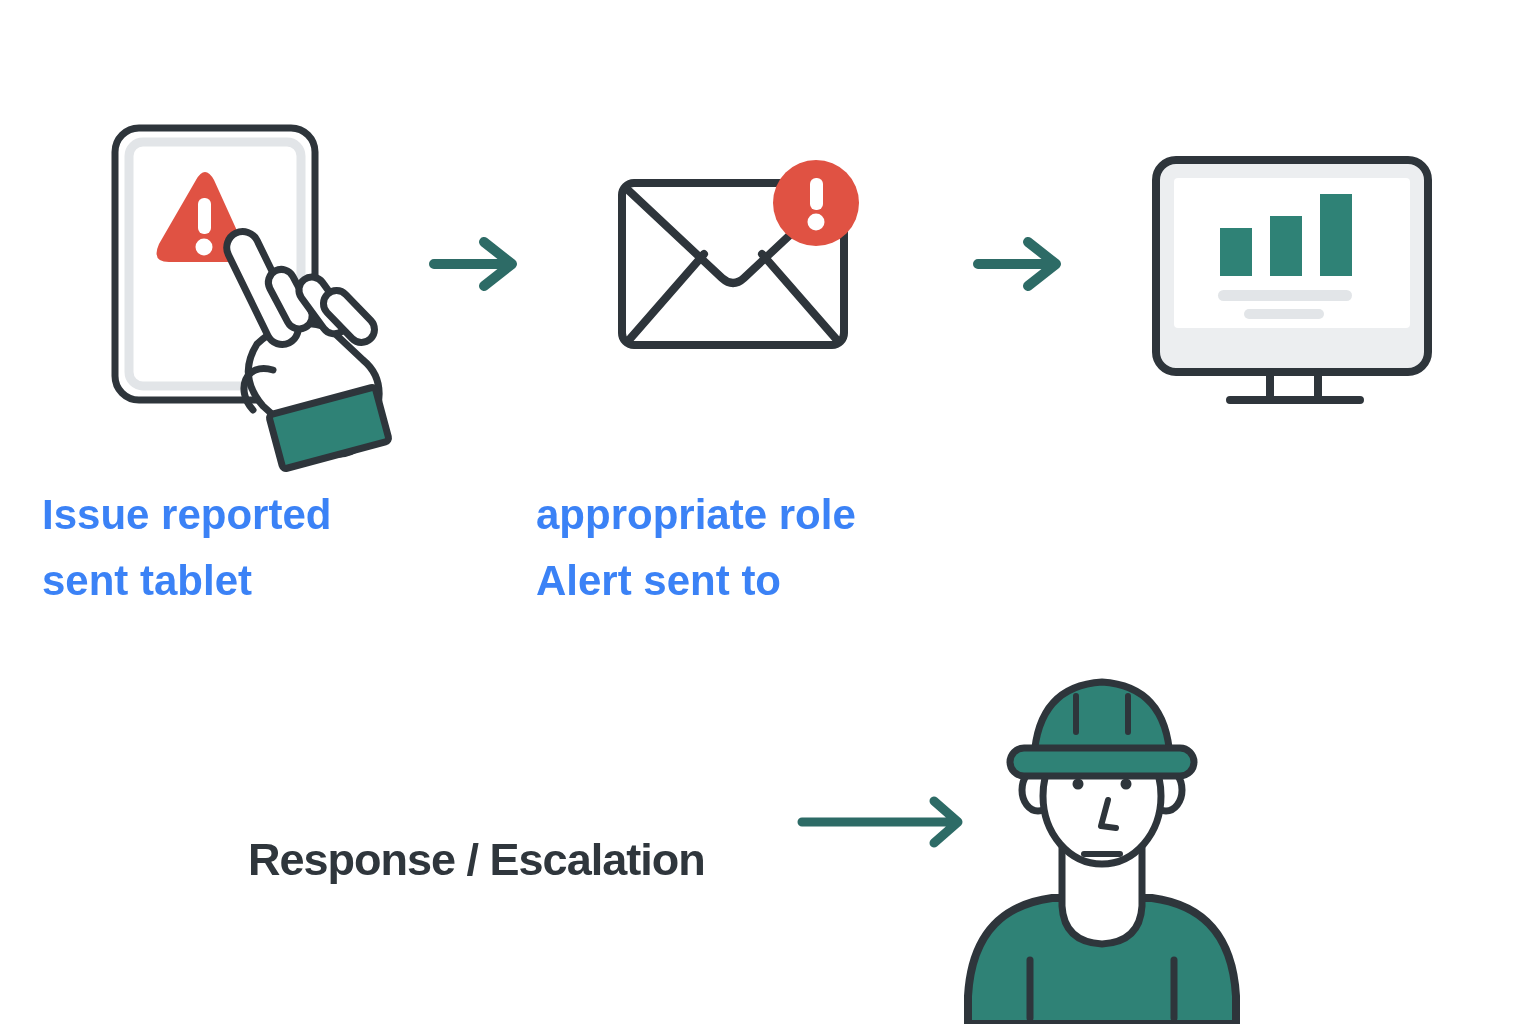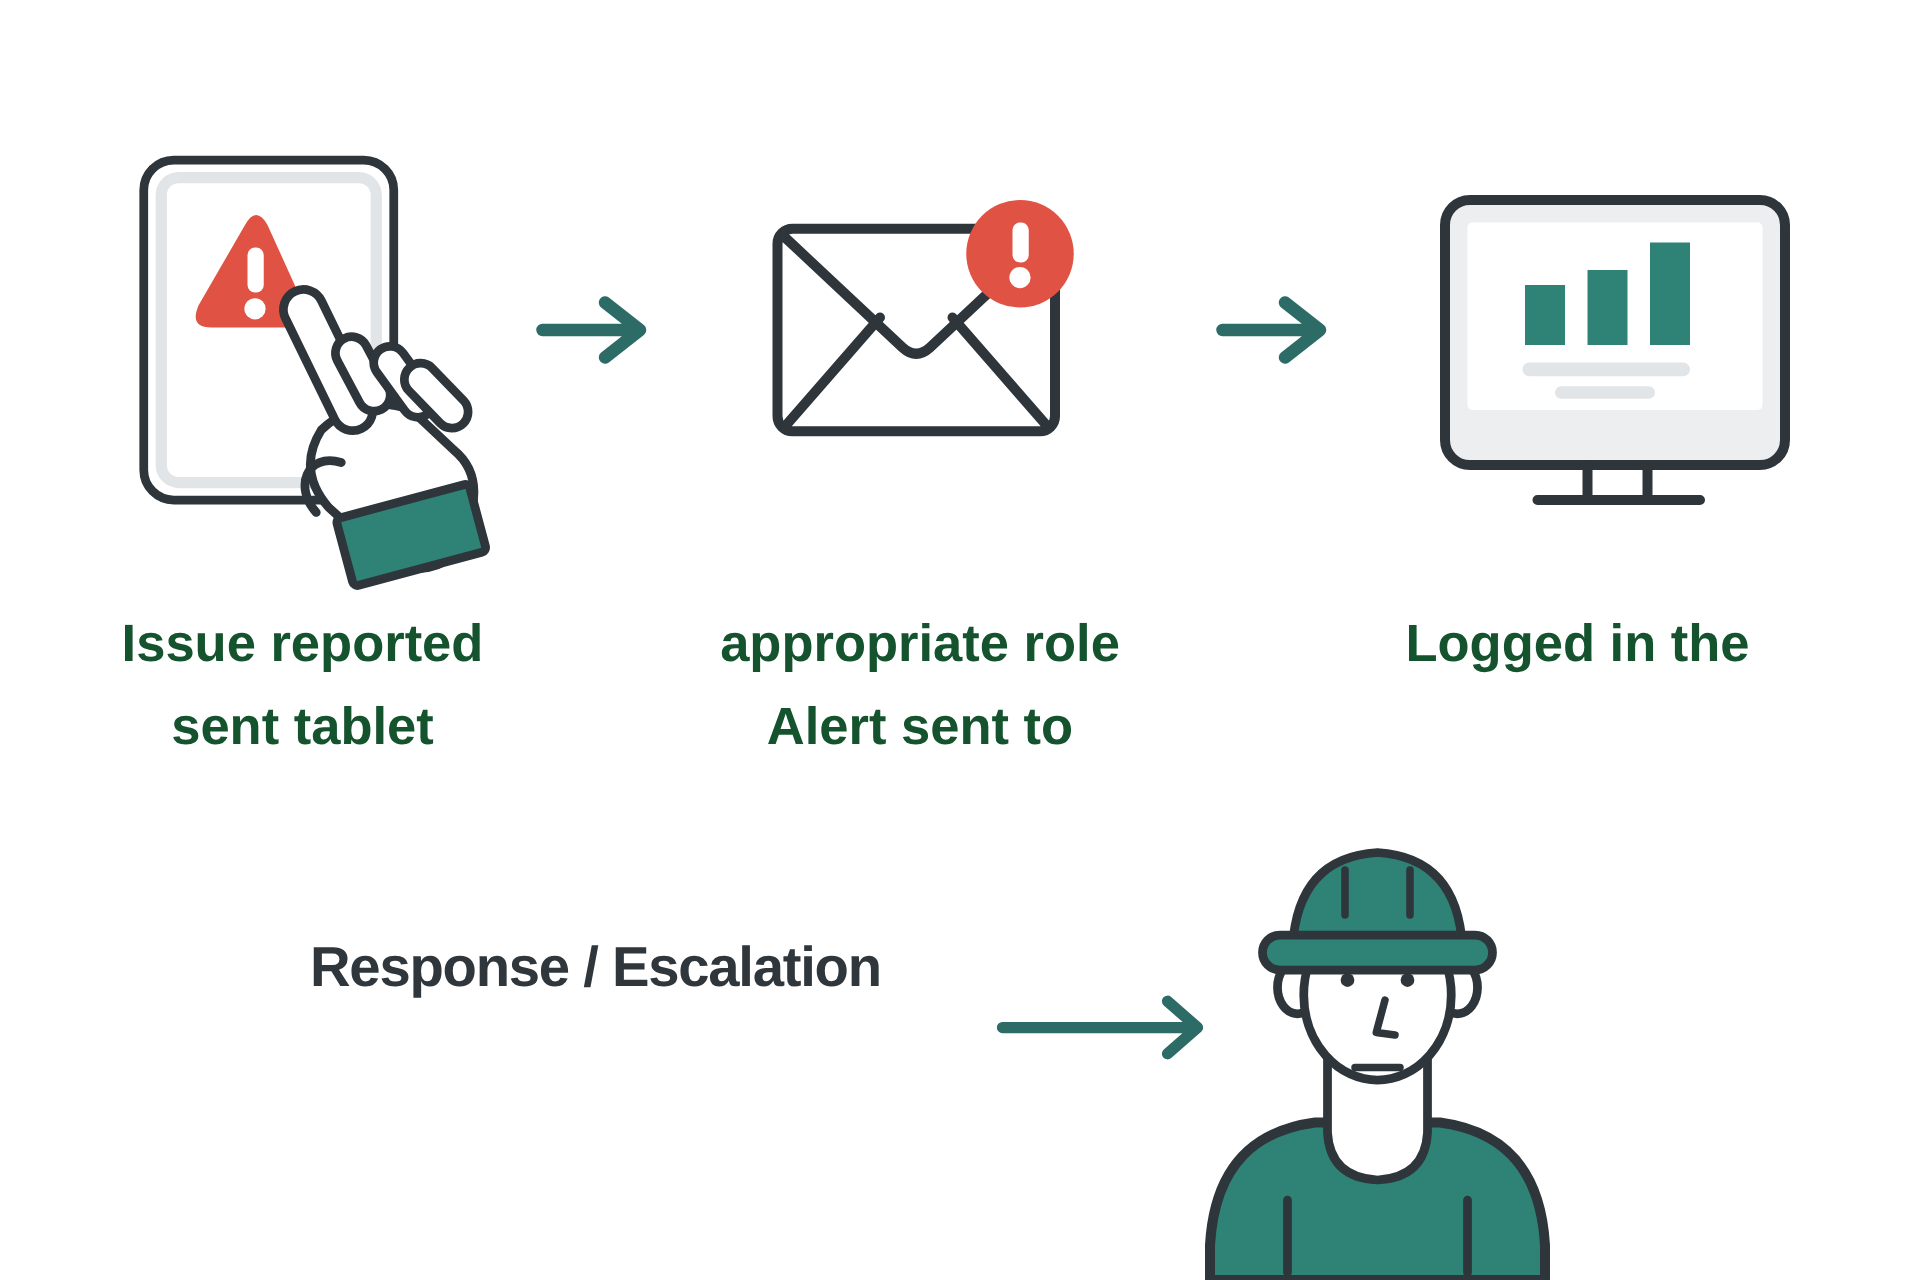--- a/index.html
+++ b/index.html
@@ -5,21 +5,21 @@
   html,body { margin:0; padding:0; background:#ffffff; }
   .canvas {
     position:relative; width:1536px; height:1024px;
     background:#ffffff; overflow:hidden;
     font-family:"Liberation Sans", sans-serif;
   }
   .abs { position:absolute; }
   .step-label {
     position:absolute;
     font-size:42px; font-weight:700; line-height:66px;
-    color:#14532d; text-align:center; letter-spacing:0px;
+    color:#3b82f6; letter-spacing:0px;
     white-space:nowrap;
   }
   .response-label {
     position:absolute;
     font-size:45px; font-weight:700; color:#2f363c;
     letter-spacing:-1px; white-space:nowrap;
   }
   svg { display:block; }
 </style>
 </head>
@@ -92,24 +92,23 @@
     <div>Issue reported</div>
     <div>sent tablet</div>
   </div>
 
   <div class="step-label" style="left:536px; top:482px; width:400px;">
     <div>appropriate role</div>
     <div>Alert sent to</div>
   </div>
 
   <div class="step-label" style="left:1042px; top:482px; width:440px;">
-    <div>Logged in the</div>
   </div>
 
-  <div class="response-label" style="left:248px; top:748px;">Response / Escalation</div>
+  <div class="response-label" style="left:248px; top:834px;">Response / Escalation</div>
 
   <div class="abs" style="left:792px; top:794px;">
     <svg width="185" height="56" viewBox="0 0 185 56">
       <path d="M 10 28 L 164 28 M 142 7 L 166 28 L 142 49" stroke="#2d6b66" stroke-width="9" fill="none" stroke-linecap="round" stroke-linejoin="round"></path>
     </svg>
   </div>
 
   <div class="abs" style="left:952px; top:660px;">
     <svg width="300" height="364" viewBox="0 0 300 364">
 

